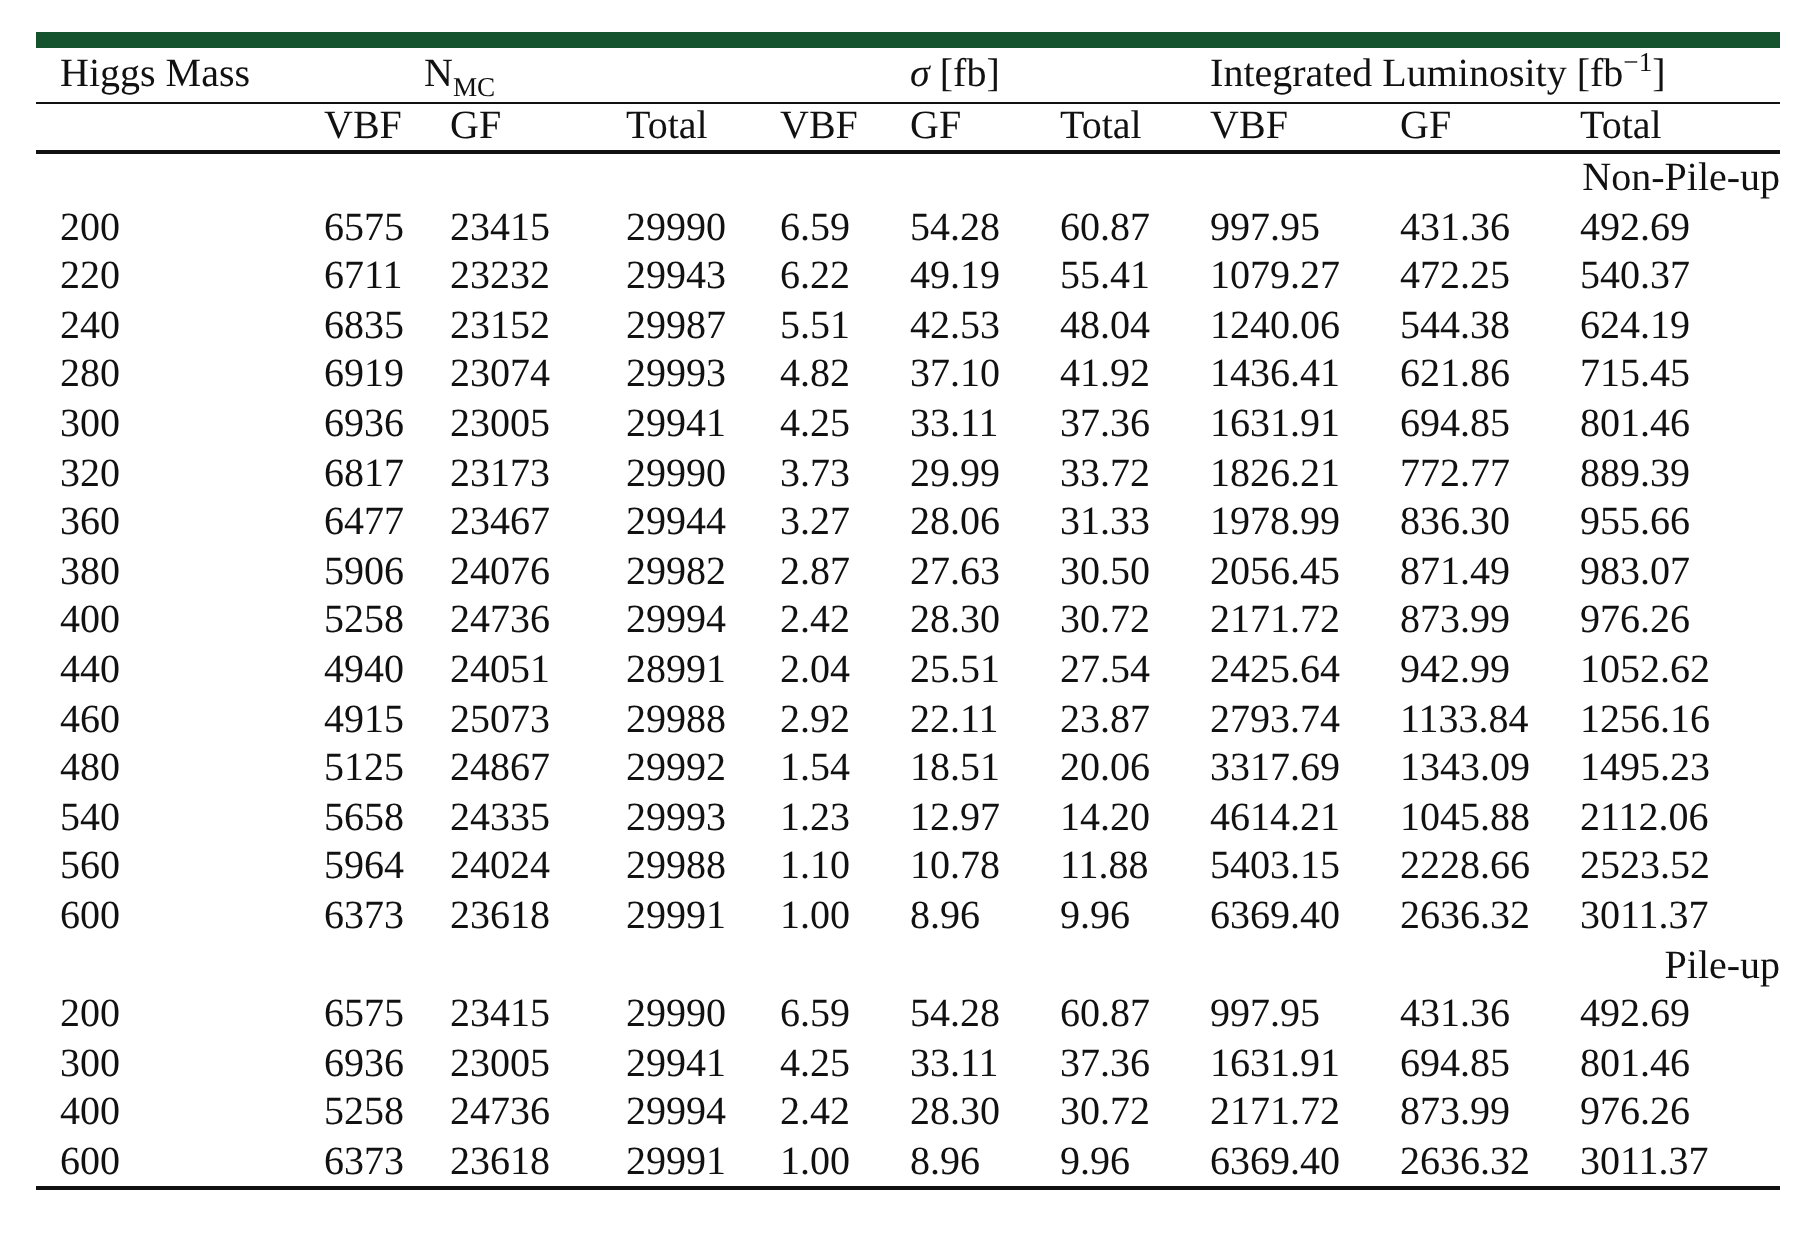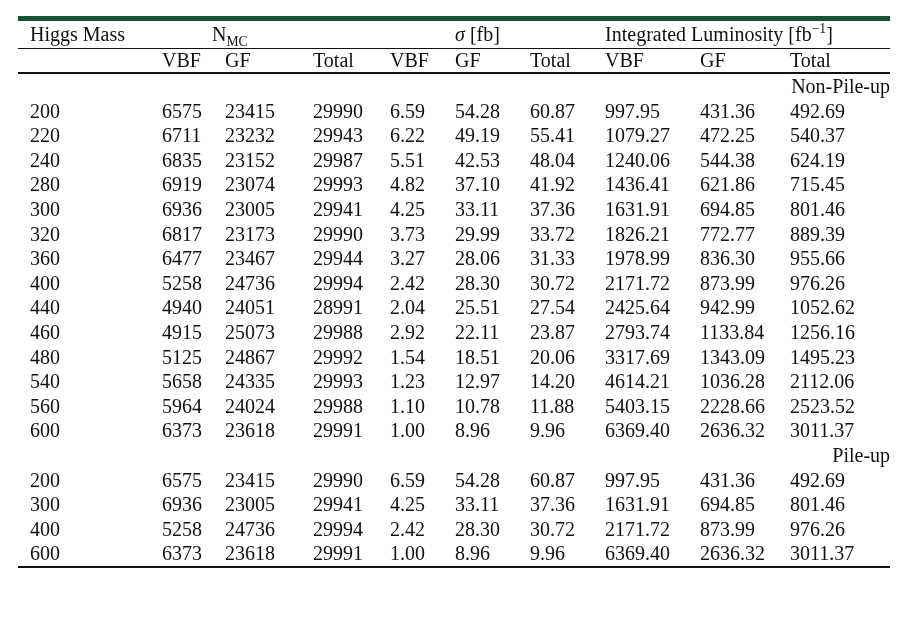--- a/index.html
+++ b/index.html
@@ -12,21 +12,21 @@
     font-family: "Liberation Serif", serif;
     color: #111111;
   }
   table.results {
     position: absolute;
     left: 18px;
     top: 16px;
     width: 872px;
     border-collapse: collapse;
     table-layout: fixed;
-    border-top: 5px solid #14532d;
+    border-top: 8px solid #14532d;
     border-bottom: 2px solid #111;
     font-size: 20px;
   }
   th, td {
     padding: 0;
     margin: 0;
     text-align: left;
     font-weight: normal;
     white-space: nowrap;
     overflow: visible;
@@ -169,20 +169,32 @@
           <td>23467</td>
           <td>29944</td>
           <td>3.27</td>
           <td>28.06</td>
           <td>31.33</td>
           <td>1978.99</td>
           <td>836.30</td>
           <td>955.66</td>
         </tr>
         <tr>
+          <td class="c1">380</td>
+          <td>5906</td>
+          <td>24076</td>
+          <td>29982</td>
+          <td>2.87</td>
+          <td>27.63</td>
+          <td>30.50</td>
+          <td>2056.45</td>
+          <td>871.49</td>
+          <td>983.07</td>
+        </tr>
+        <tr>
           <td class="c1">400</td>
           <td>5258</td>
           <td>24736</td>
           <td>29994</td>
           <td>2.42</td>
           <td>28.30</td>
           <td>30.72</td>
           <td>2171.72</td>
           <td>873.99</td>
           <td>976.26</td>
@@ -225,21 +237,21 @@
         </tr>
         <tr>
           <td class="c1">540</td>
           <td>5658</td>
           <td>24335</td>
           <td>29993</td>
           <td>1.23</td>
           <td>12.97</td>
           <td>14.20</td>
           <td>4614.21</td>
-          <td>1036.28</td>
+          <td>1045.88</td>
           <td>2112.06</td>
         </tr>
         <tr>
           <td class="c1">560</td>
           <td>5964</td>
           <td>24024</td>
           <td>29988</td>
           <td>1.10</td>
           <td>10.78</td>
           <td>11.88</td>

